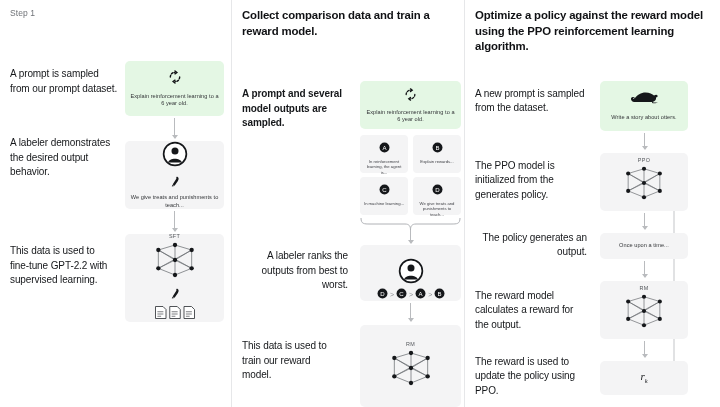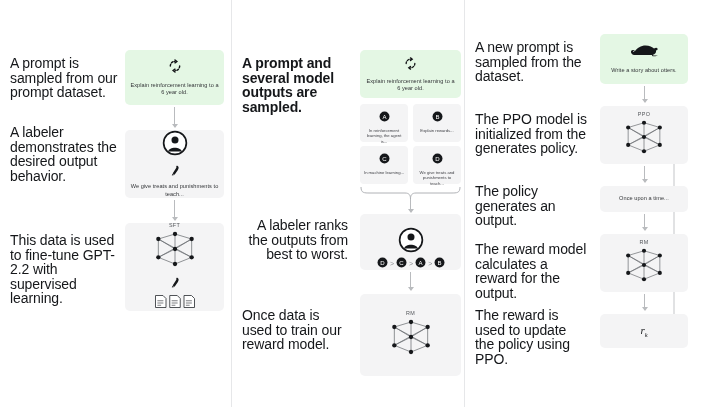--- a/index.html
+++ b/index.html
@@ -44,21 +44,21 @@
     margin-top:10px;
     display:flex;
   }
   .captions{position:relative;}
   .c1{width:113px;}
   .c2{width:115px;}
   .c3{width:125px;}
 
   .caption{
     position:absolute;
-    font-size:14px;
+    font-size:10px;
     line-height:14.6px;
     letter-spacing:-.1px;
     color:#15171a;
   }
 
   .flow{position:relative;flex:1;}
 
   
   .card{
     position:absolute;
@@ -133,20 +133,21 @@
   .rankrow .sep{
     font-size:7px;color:#8a8d91;margin:0 2px;line-height:1;
   }
 </style>
 </head>
 <body>
 
 <div class="board">
 
   <div class="col col-1">
+    <div class="step-label">Step 1</div>
 
     <div class="body">
       <div class="captions c1">
         <div class="caption" style="top:38px;left:0;width:108px;">A prompt is sampled from our prompt dataset.</div>
         <div class="caption" style="top:107px;left:0;width:110px;">A labeler demonstrates the desired output behavior.</div>
         <div class="caption" style="top:215px;left:0;width:106px;">This data is used to fine-tune GPT-2.2 with supervised learning.</div>
       </div>
 
       <div class="flow">
 
@@ -222,26 +223,27 @@
                 <path d="M42.5 9 h8 M42.5 12 h8 M42.5 15 h5"></path>
               </g>
             </svg>
           </span>
         </div>
       </div>
     </div>
   </div>
 
   <div class="col col-2">
+    <div class="step-title">Collect comparison data and train a reward model.</div>
 
     <div class="body">
       <div class="captions c2">
         <div class="caption" style="top:38px;left:0;width:104px;font-weight:bold;">A prompt and several model outputs are sampled.</div>
         <div class="caption" style="top:200px;left:0;width:106px;text-align:right;">A labeler ranks the outputs from best to worst.</div>
-        <div class="caption" style="top:290px;left:0;width:100px;">Once data is used to train our reward model.</div>
+        <div class="caption" style="top:290px;left:0;width:100px;">This data is used to train our reward model.</div>
       </div>
 
       <div class="flow">
 
         <div class="card prompt" style="left:3px;top:32px;width:101px;height:48px;">
           <span class="ico">
             <svg width="13" height="13" viewBox="0 0 24 24" fill="none" stroke="#101114" stroke-width="2.4" stroke-linecap="round">
               <path d="M20 12a8 8 0 0 1-8 8" stroke-dasharray="3.2 2.6"></path>
               <path d="M4 12a8 8 0 0 1 8-8" stroke-dasharray="3.2 2.6"></path>
               <path d="M12 1.6 L15.2 4.2 L12 6.6"></path>
@@ -356,26 +358,27 @@
             <span></span>
 
             <span></span>
           </div>
         </div>
       </div>
     </div>
   </div>
 
   <div class="col col-3">
+    <div class="step-title">Optimize a policy against the reward model using the PPO reinforcement learning algorithm.</div>
 
     <div class="body">
       <div class="captions c3">
         <div class="caption" style="top:22px;left:0;width:110px;">A new prompt is sampled from the dataset.</div>
         <div class="caption" style="top:94px;left:0;width:112px;">The PPO model is initialized from the generates policy.</div>
-        <div class="caption" style="top:166px;left:0;width:112px;">The policy generates an output.</div>
+        <div class="caption" style="top:166px;left:0;width:112px;text-align:right;">The policy generates an output.</div>
         <div class="caption" style="top:224px;left:0;width:112px;">The reward model calculates a reward for the output.</div>
         <div class="caption" style="top:290px;left:0;width:112px;">The reward is used to update the policy using PPO.</div>
 
         <div class="loop" style="left:113px;top:0;width:13px;height:407px;">
           <svg width="90" height="260" viewBox="0 0 90 260" fill="none" stroke="#c3c5c8" stroke-width="1" style="position:absolute;left:-2px;top:76px;">
             <path d="M84 242 C88 242 88 238 88 232 L88 48 C88 42 86 40 80 40 L22 40"></path>
             <path d="M27 36 L21.5 40 L27 44" stroke-linecap="round"></path>
           </svg>
         </div>
       </div>

